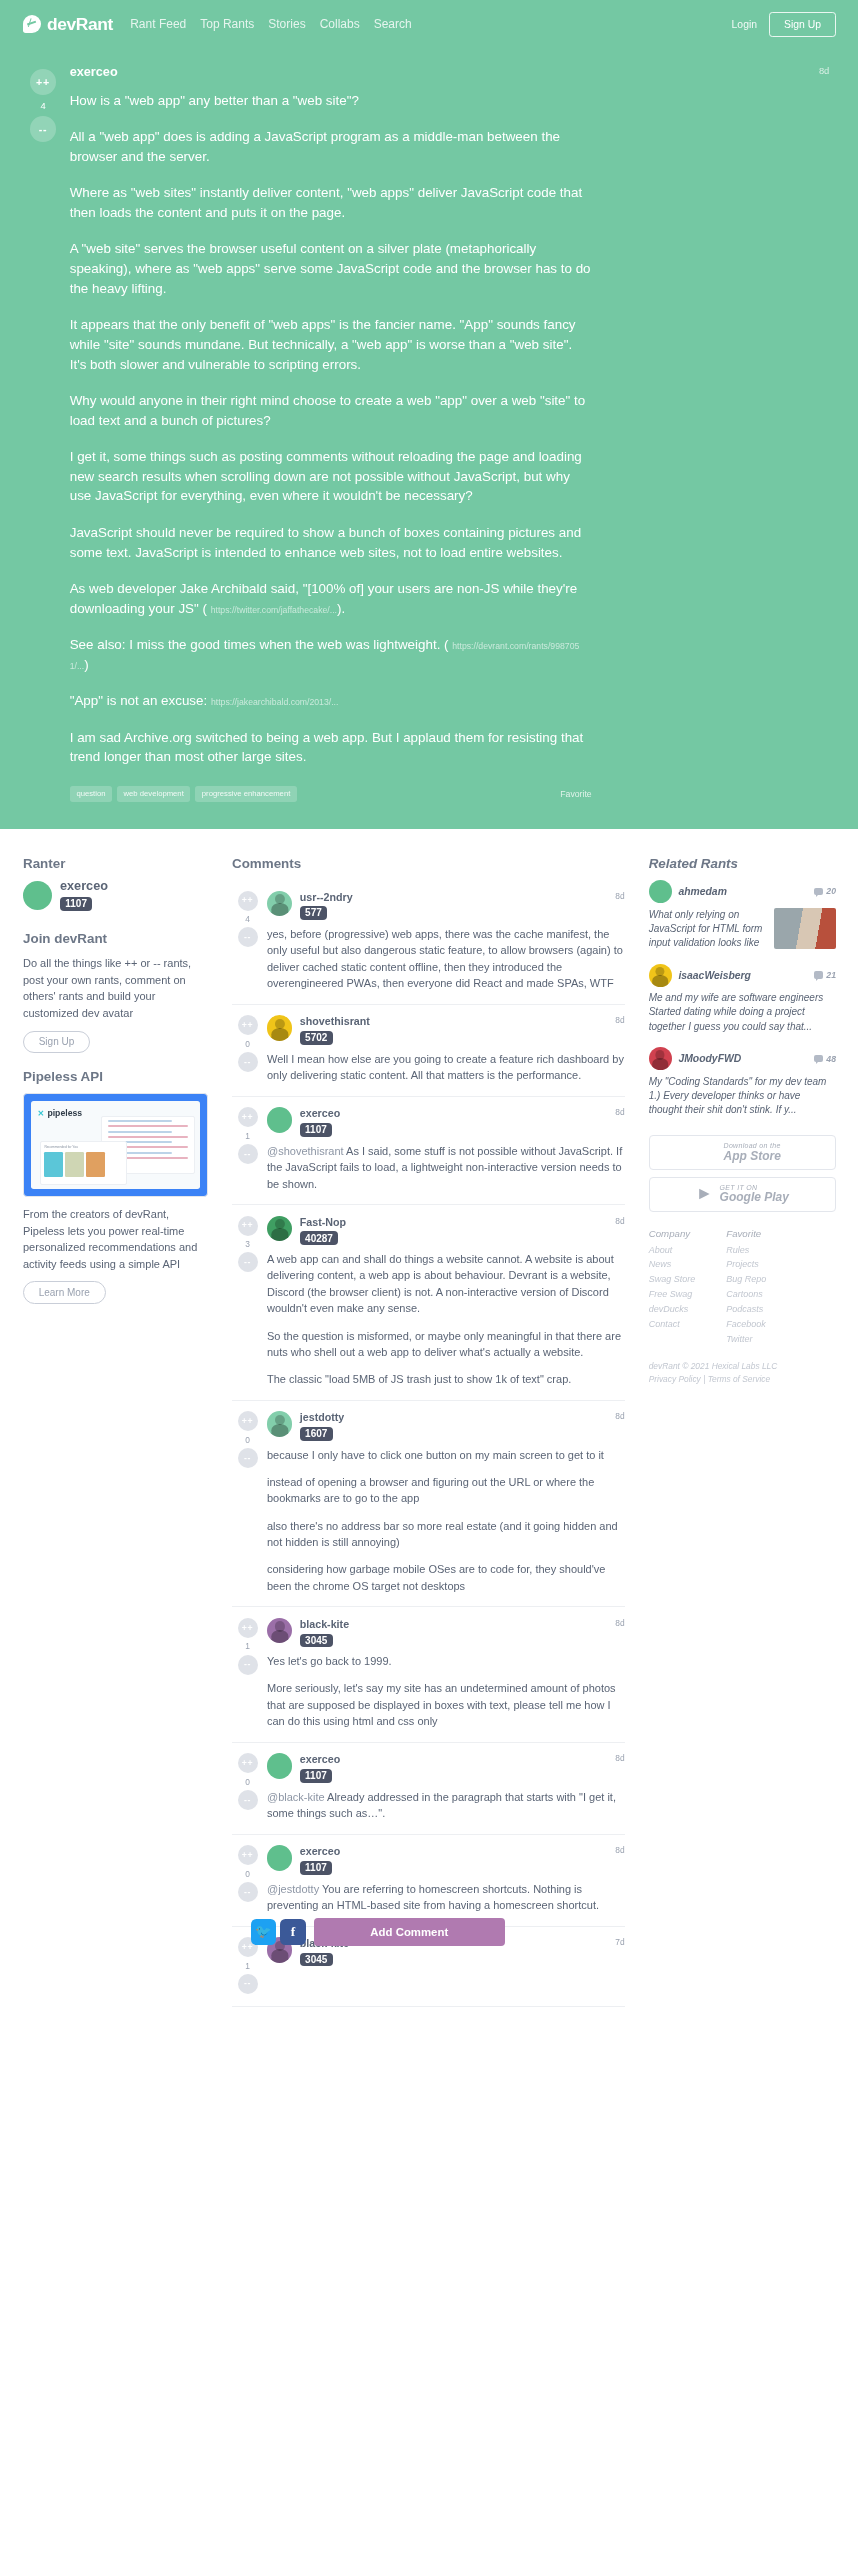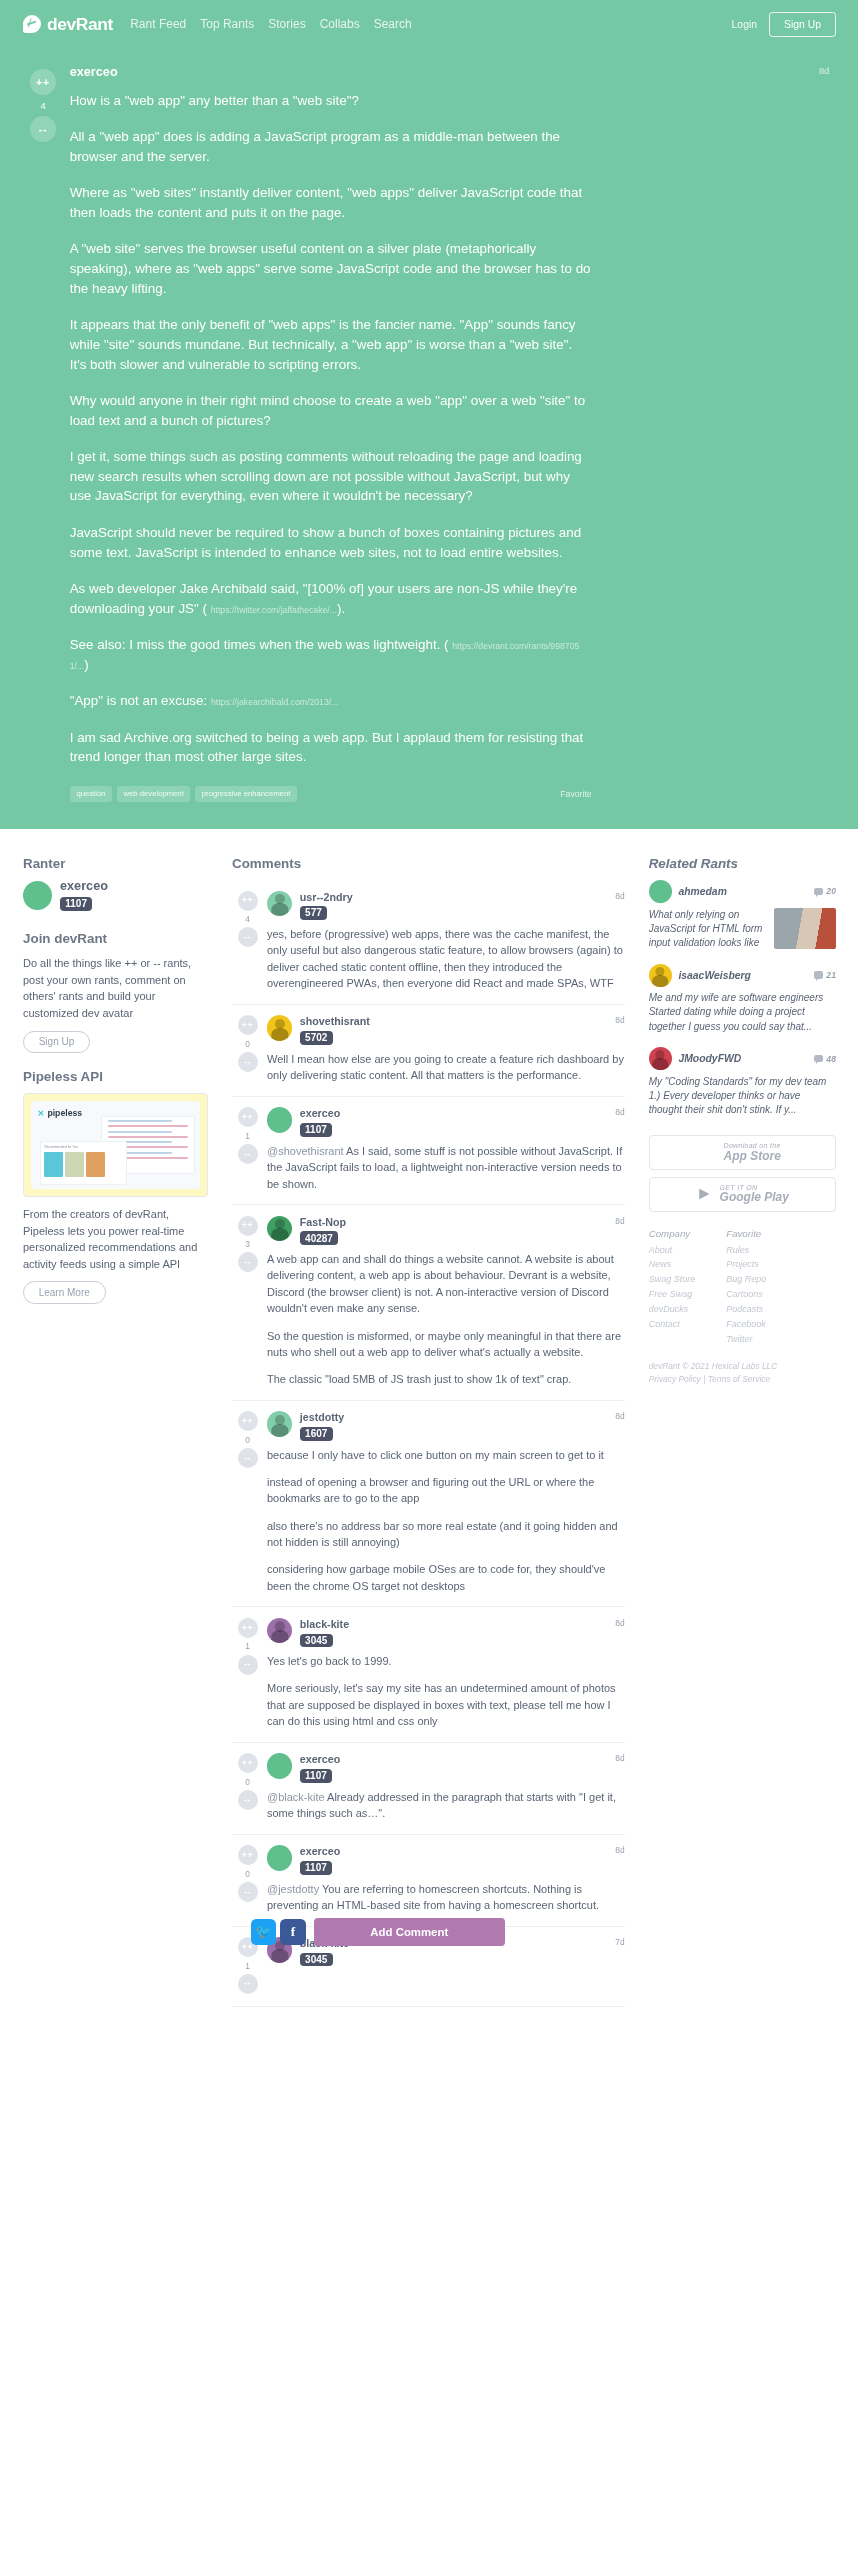--- a/index.html
+++ b/index.html
@@ -102,21 +102,21 @@
   .score-badge {
     display:inline-block; background:#4c5366; color:#fff; font-size:10px;
     font-weight:700; padding:1.3px 5.3px; border-radius:4px; margin-top:3.3px;
   }
   .body-text { color:#5a6475; font-size:11px; line-height:1.5; margin:0 0 9.4px 0; }
   .ghost-btn {
     border:0.7px solid #c9ced8; background:#fff; color:#9aa2b0; border-radius:13.4px;
     font-size:10px; padding:4.7px 14.7px; cursor:pointer; font-family:inherit;
   }
 
-  .ad-card { border:0.7px solid #e3e6ec; border-radius:4px; padding:6.7px; margin-bottom:9.4px; background:#fef9c3; }
+  .ad-card { border:0.7px solid #e3e6ec; border-radius:4px; padding:6.7px; margin-bottom:9.4px; background:#3b82f6; }
   .ad-shot { height:88px; border-radius:2.7px; background:#f7fafc; position:relative; overflow:hidden; }
   .ad-logo { position:absolute; left:6.7px; top:6.7px; font-size:8.7px; font-weight:700; color:#2f3b48; }
   .ad-logo::before{ content:"\2715"; color:#36c6d3; margin-right:3.3px; font-size:8px; }
   .ad-code { position:absolute; right:5.3px; top:14.7px; width:94px; height:58px; background:#fff; border:0.7px solid #eceff3; border-radius:2px; }
   .ad-code i { display:block; height:2px; margin:3.3px 6px; background:#e8b3c0; border-radius:1.3px; }
   .ad-code i:nth-child(odd){ background:#bcd3e8; width:70%; }
   .ad-panel { position:absolute; left:9.4px; bottom:4px; width:87px; height:44px; background:#fff; border:0.7px solid #eceff3; border-radius:2px; padding:3.3px; }
   .ad-panel span { display:block; font-size:3.3px; color:#8892a0; margin-bottom:2.7px; }
   .ad-thumbs { display:flex; gap:2px; }
   .ad-thumbs em { display:block; width:19px; height:25.4px; border-radius:1.3px; }

